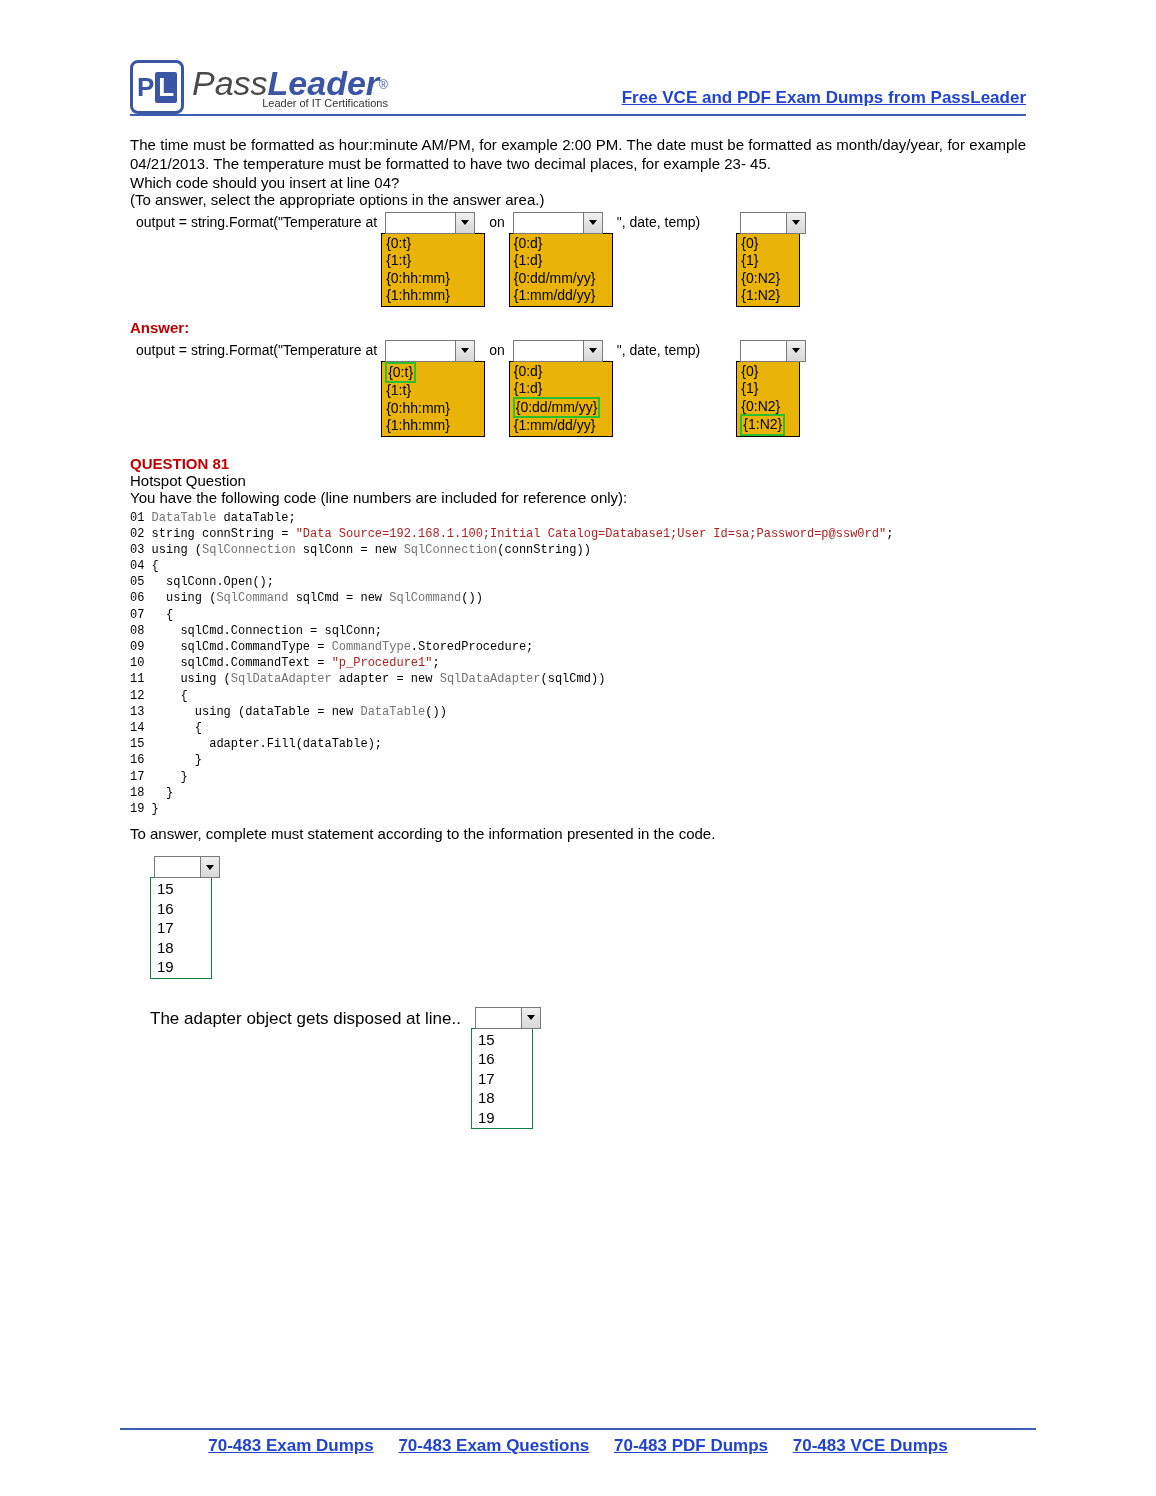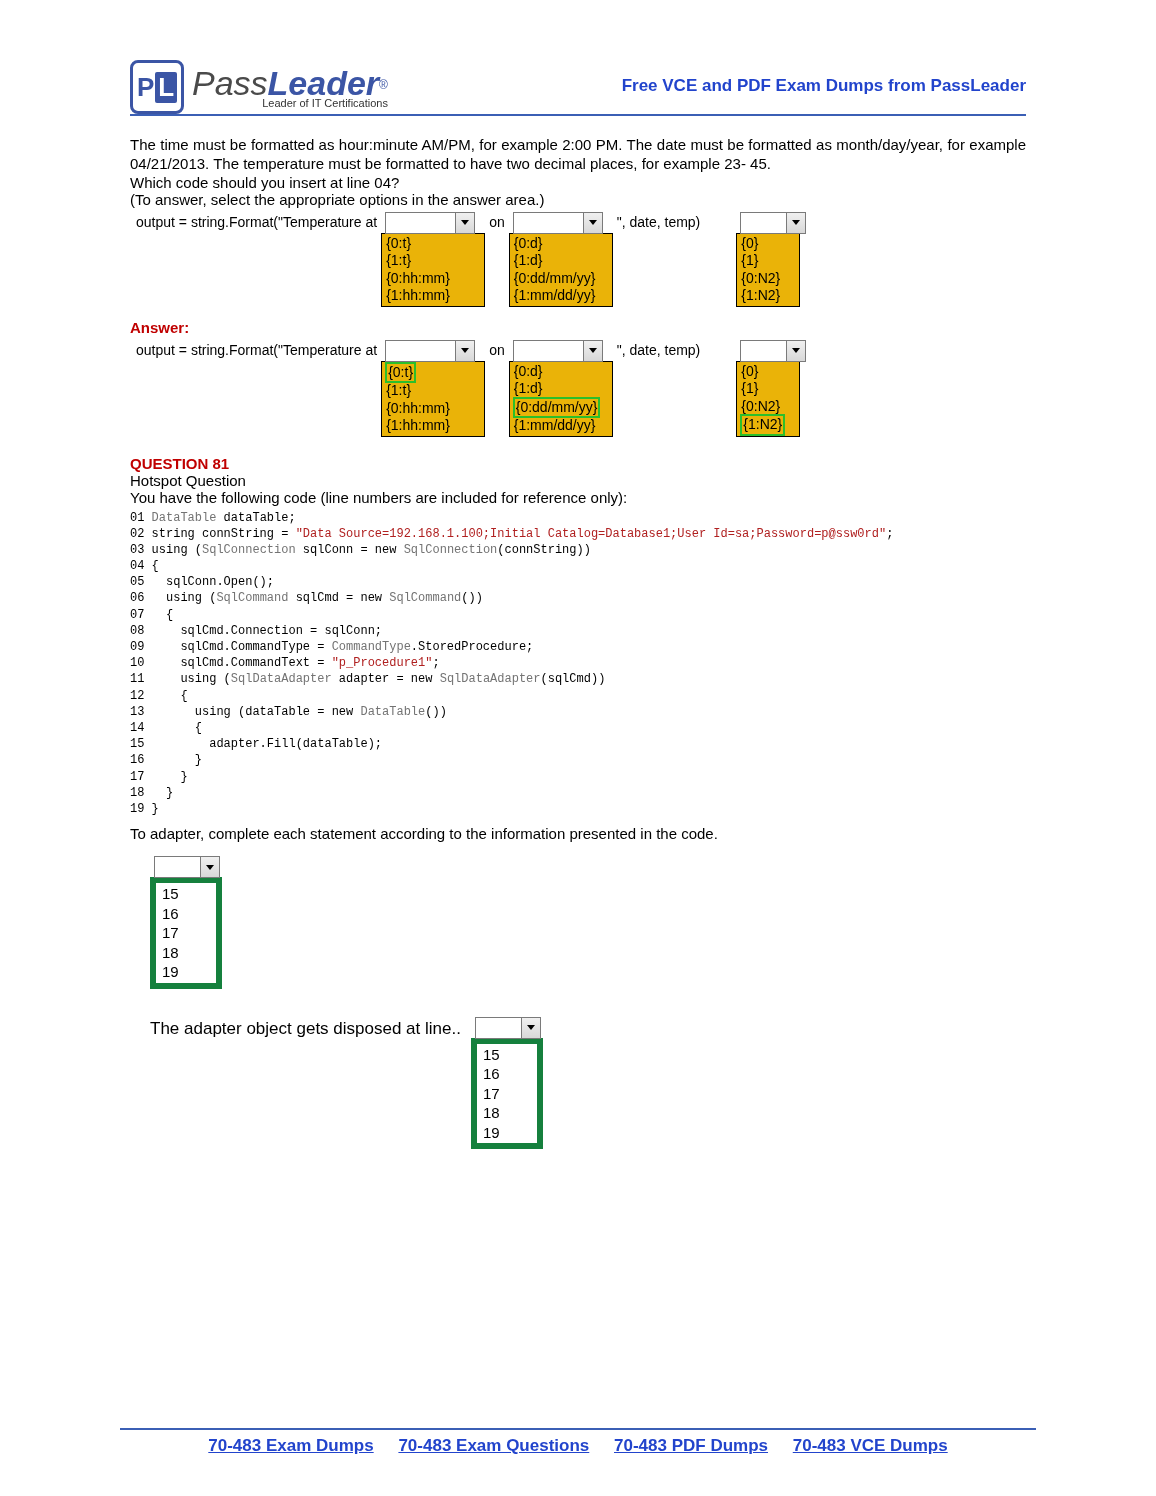--- a/index.html
+++ b/index.html
@@ -54,21 +54,22 @@
     color: #333;
     text-align: right;
     margin-top: -2px;
   }
   .header-link {
     flex: 1;
     text-align: right;
     color: #2244cc;
     font-weight: bold;
     font-size: 17px;
-    padding-bottom: 18px;
+    text-decoration: underline;
+    padding-bottom: 6px;
     padding-left: 10px;
   }
   .intro {
     text-align: justify;
     line-height: 1.25;
     margin-top: 20px;
   }
   .answer-label { color: #c00000; font-weight: bold; margin-top: 12px; }
   .question-label { color: #c00000; font-weight: bold; margin-top: 18px; }
   .hotspot-row {
@@ -128,21 +129,21 @@
   .codeblock .str { color:#b02020; }
   .stmt-row {
     display:flex;
     align-items:flex-start;
     margin: 14px 0 28px 20px;
     font-family: "Segoe UI", Arial, sans-serif;
     font-size: 17px;
   }
   .stmt-row .stmt-text { padding-top:2px; padding-right:10px; }
   .num-list {
-    border:6px solid #15803d;
+    border:1px solid #15803d;
     background:#fff;
     font-size:15px;
     line-height:1.3;
     padding:1px 6px;
     width: 48px;
     margin-top:-1px;
   }
   .footer {
     position:absolute;
     bottom: 40px;
@@ -286,21 +287,21 @@
 11     using (<span class="kw">SqlDataAdapter</span> adapter = new <span class="kw">SqlDataAdapter</span>(sqlCmd))
 12     {
 13       using (dataTable = new <span class="kw">DataTable</span>())
 14       {
 15         adapter.Fill(dataTable);
 16       }
 17     }
 18   }
 19 }</div>
 
-  <div>To adapter, complete each statement according to the information presented in the code.</div>
+  <div>To answer, complete must statement according to the information presented in the code.</div>
 
   <div class="stmt-row">
     <div class="col">
       <div class="dd-box small">
           <div class="dd-arrow"></div>
         </div>
       <div class="num-list">
         <div>15</div>
         <div>16</div>
         <div>17</div>

